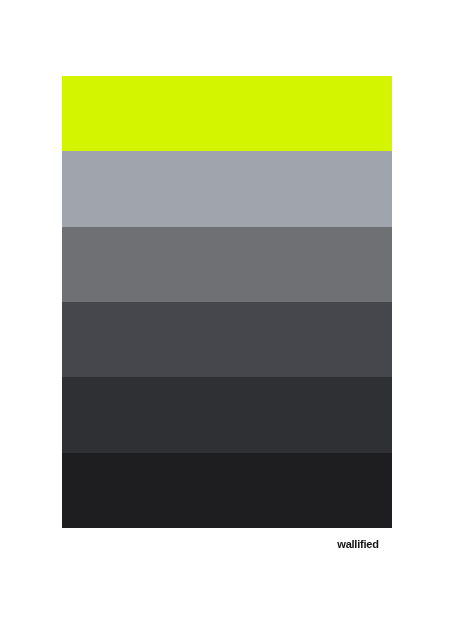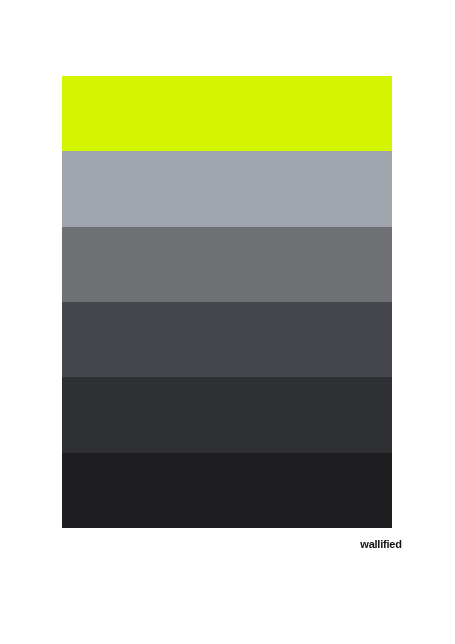--- a/index.html
+++ b/index.html
@@ -66,21 +66,21 @@
     color: #2a2a2a;
     margin: 0;
     white-space: nowrap;
     transform: scaleX(0.94);
     transform-origin: left center;
   }
 
   
   .brand {
     position: absolute;
-    right: 53px;
+    right: 76px;
     top: 534px;
   }
   .brand-word {
     font-size: 11.4px;
     font-weight: bold;
     letter-spacing: -0.25px;
     color: #121212;
     white-space: nowrap;
     transform: scaleX(0.97);
     transform-origin: right center;

